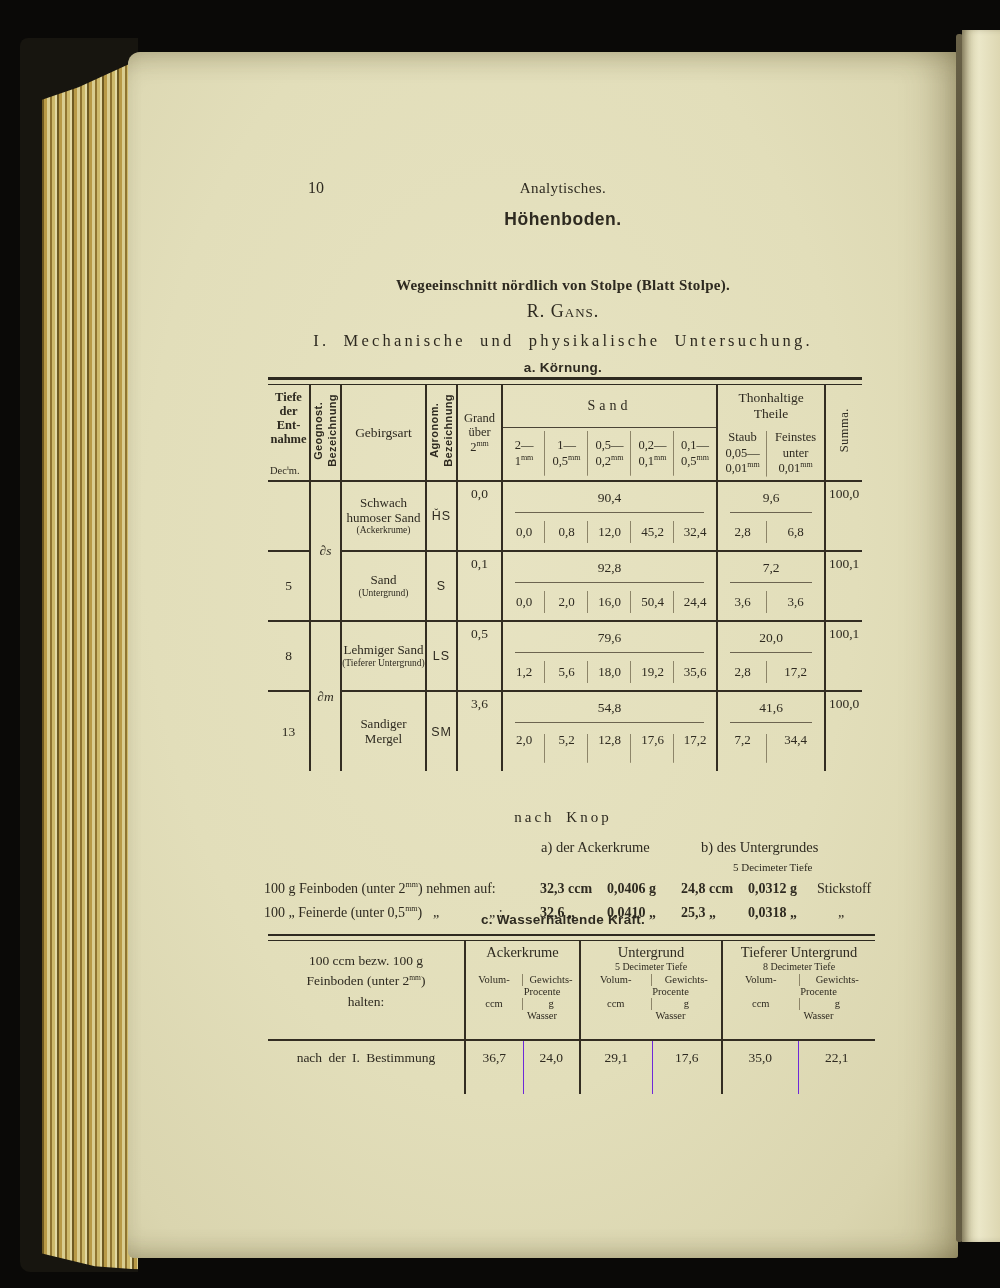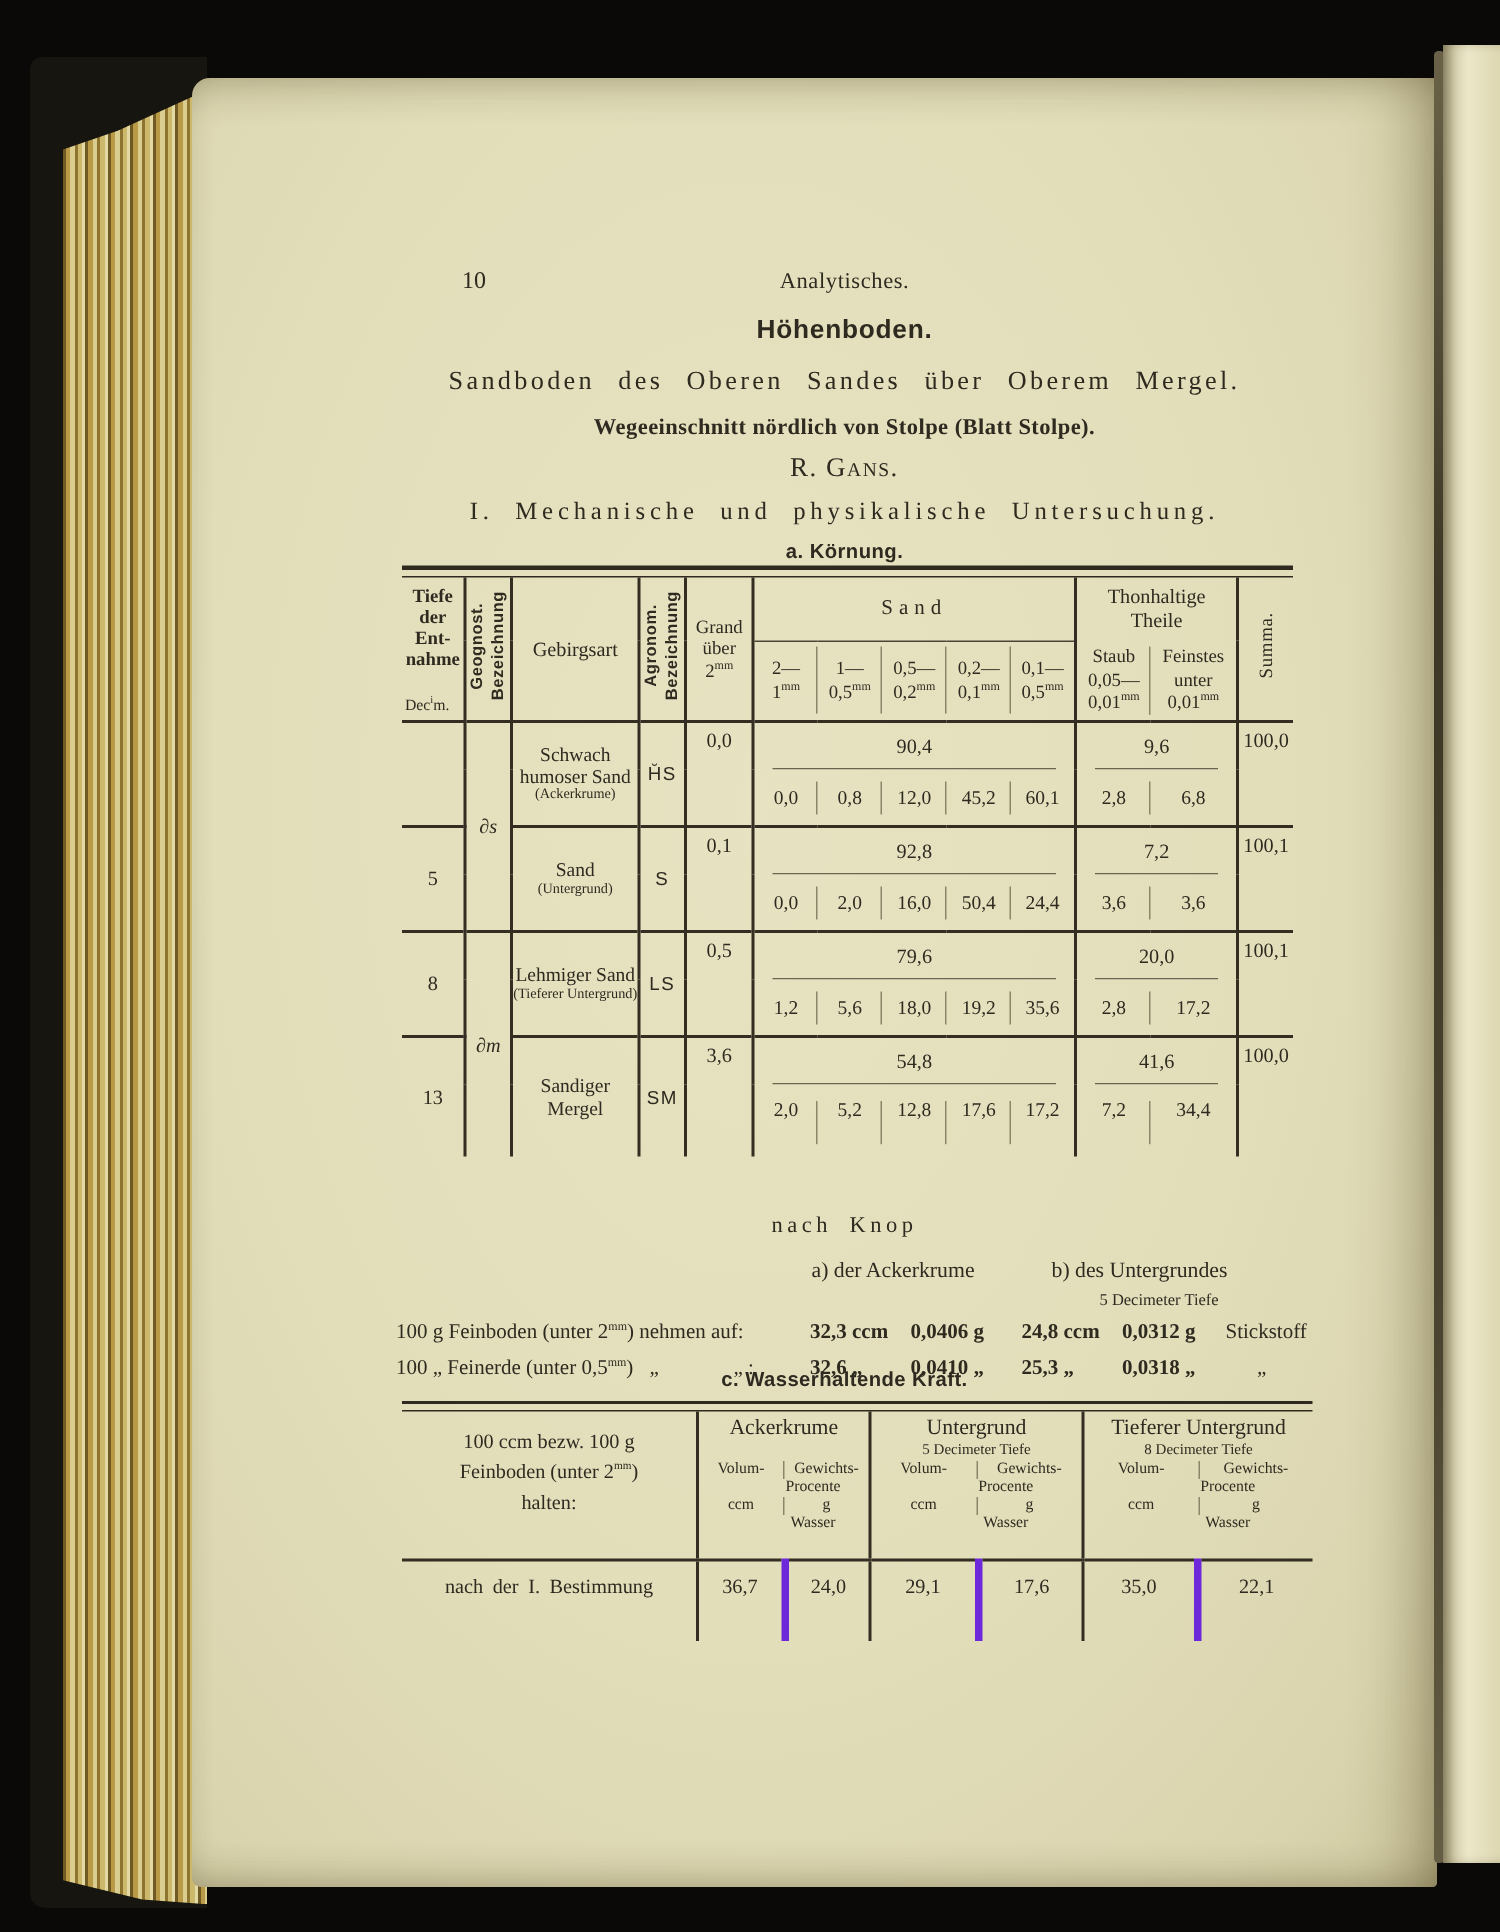--- a/index.html
+++ b/index.html
@@ -90,21 +90,21 @@
   .b-line { position:absolute; left:0; width:1000px; height:22px; font-size:14px; }
   .b-line span.seg { position:absolute; white-space:nowrap; }
   .bv { font-weight:bold; }
   .ab-head { font-size:14.5px; }
   .small-note { font-size:11px; }
 
   
   #tc { width:607px; }
   #tc th, #tc td { padding:0; text-align:center; font-weight:normal; overflow:hidden; }
   #tc .hrow th { border-bottom:2px solid #332d22; height:88px; vertical-align:top; }
-  .LL { border-left:5px solid #6d28d9; }
+  .LL { border-left:1px solid #6d28d9; }
   .c-stub { font-size:13.5px; line-height:1.5; padding-top:10px !important; }
   .c-stub sup { font-size:7.5px; }
   .g-title { font-size:14.5px; padding-top:3px; }
   .g-sub { font-size:10px; height:13px; line-height:12px; }
   .vg { display:flex; font-size:10.5px; line-height:1.15; }
   .vg span { flex:1; }
   .vg .r { border-left:1px solid #8d8569; }
   .proc { font-size:10.5px; line-height:1.15;padding-left:39px; }
   #tc tr.drow td { height:44px; vertical-align:top; padding-top:9px !important; }
   .c-label { font-size:13.5px; word-spacing:3px; text-align:center !important; }
@@ -119,21 +119,20 @@
   <div class="page"></div>
   <div class="gutter-line"></div>
   <div class="next-page"></div>
 
   <div class="content">
 
     <div class="abs pgnum" style="left:308px; top:179px;">10</div>
     <div class="cx runhead" style="top:180px;">Analytisches.</div>
 
     <div class="cx h-main" style="top:209px;">Höhenboden.</div>
-    <div class="cx h-sub" style="top:243px;">Sandboden des Oberen Sandes über Oberem Mergel.</div>
     <div class="cx h-loc" style="top:277px;">Wegeeinschnitt nördlich von Stolpe (Blatt Stolpe).</div>
     <div class="cx h-auth" style="top:301px;">R. Gans.</div>
     <div class="cx h-sect" style="top:331px;">I. Mechanische und physikalische Untersuchung.</div>
     <div class="cx capt" style="top:360px;">a. Körnung.</div>
 
     <div class="abs" style="left:268px; top:377px; width:594px;">
       <div class="dblrule"></div>
       <table id="ta">
         <colgroup>
           <col style="width:42px">
@@ -197,21 +196,21 @@
           <td rowspan="2" class="BL numt top-al">0,0</td>
           <td colspan="5" class="BL numt tot">90,4</td>
           <td colspan="2" class="BL numt tot">9,6</td>
           <td rowspan="2" class="BL numt top-al">100,0</td>
         </tr>
         <tr class="lo">
           <td class="BL num fr-div">0,0</td>
           <td class="num fr-div">0,8</td>
           <td class="num fr-div">12,0</td>
           <td class="num fr-div">45,2</td>
-          <td class="num">60,1</td>
+          <td class="num">32,4</td>
           <td class="BL num fr-div">2,8</td>
           <td class="num">6,8</td>
         </tr>
 
         <tr class="up">
           <td rowspan="2" class="tiefe-v">5</td>
           <td rowspan="2" class="BL geb-v">
             <div class="geb-name">Sand</div>
             <div class="geb-note">(Untergrund)</div>
           </td>

